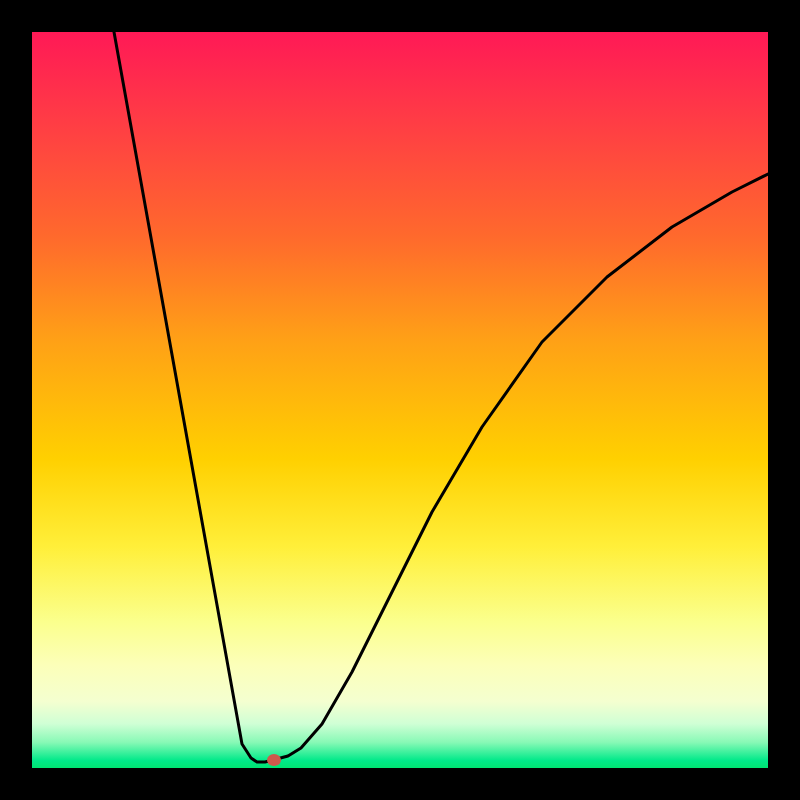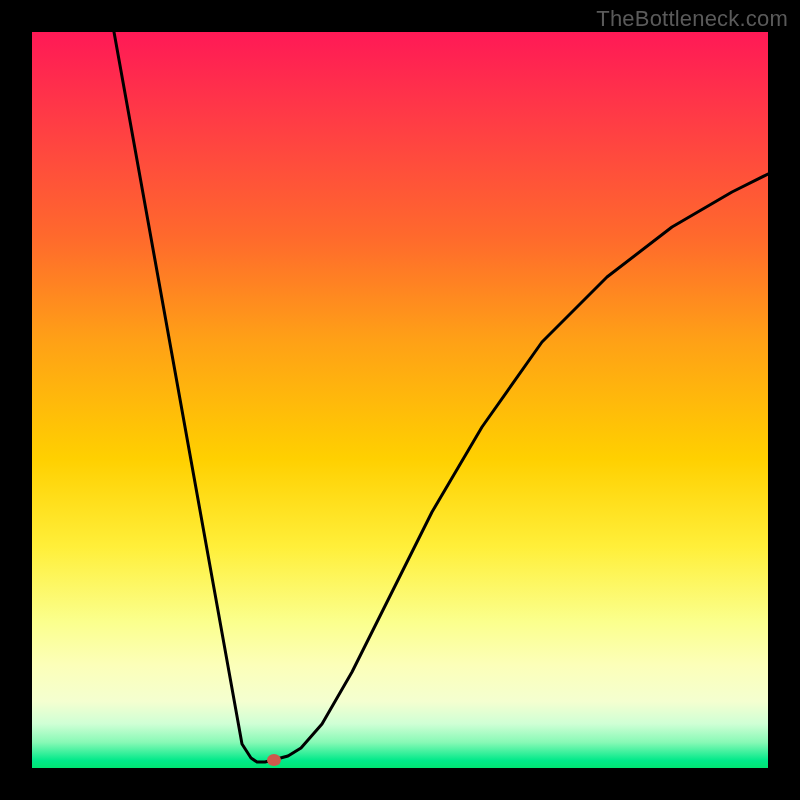--- a/index.html
+++ b/index.html
@@ -48,19 +48,18 @@
     left: 32px;
     width: 736px;
     height: 736px;
     z-index: 3;
   }
 </style>
 </head>
 <body>
 
 <div class="wrap">
-  <div class="watermark">TheBottleneck.com</div>
   <div class="plot"></div>
   <svg class="curve" viewBox="0 0 736 736" preserveAspectRatio="none">
     <path id="curve-path" fill="none" stroke="#000" stroke-width="3" stroke-linejoin="round" stroke-linecap="round" d="M82 0 L210 712 L219 726 L225 730 L233 730 L241 728 L256 724 L269 716 L290 692 L320 640 L355 570 L400 480 L450 395 L510 310 L575 245 L640 195 L700 160 L736 142"></path>
     <ellipse id="marker-dot" cx="242" cy="728" rx="7" ry="6" fill="#cf5a4c"></ellipse>
   </svg>
 </div>
 
 </body></html>

